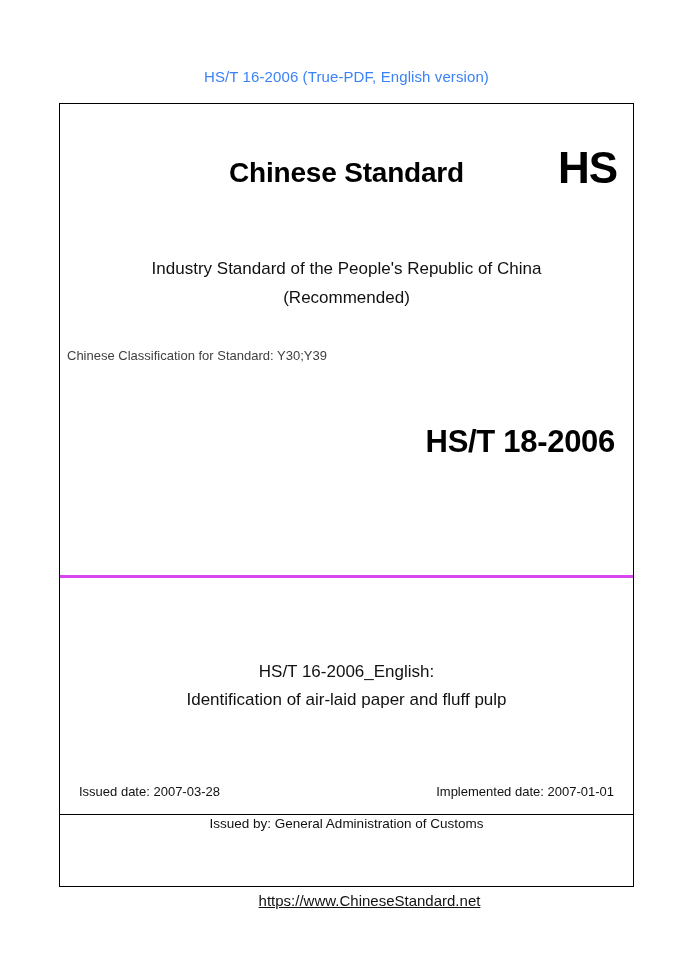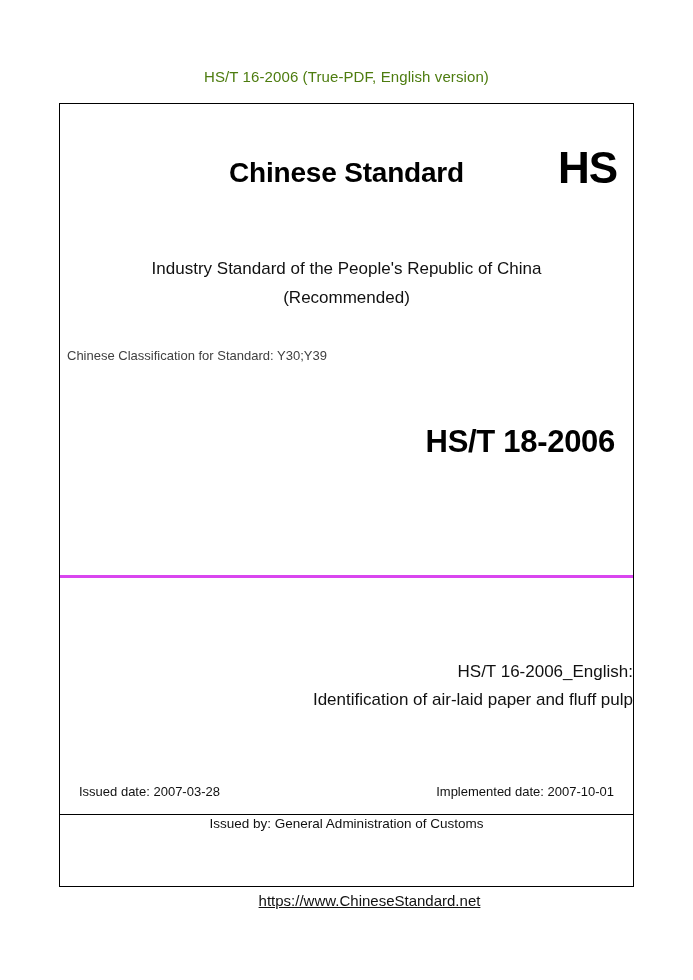--- a/index.html
+++ b/index.html
@@ -26,21 +26,21 @@
   }
 
   
   .doc-header {
     position: absolute;
     left: 0;
     top: 68px;
     width: 693px;
     text-align: center;
     font-size: 15px;
-    color: #4d7c0f;
+    color: #3b82f6;
     letter-spacing: 0.1px;
   }
 
   
   .cover-frame {
     position: absolute;
     left: 59px;
     top: 103px;
     width: 575px;
     height: 784px;
@@ -127,21 +127,21 @@
     width: 100%;
     height: 236px;
     box-sizing: border-box;
   }
 
   .english-title {
     position: absolute;
     left: 0;
     top: 80px;
     width: 100%;
-    text-align: right;
+    text-align: center;
     font-size: 17px;
     line-height: 28px;
     color: #111111;
   }
 
   .dates-row {
     position: absolute;
     left: 0;
     right: 0;
     bottom: 12px;
@@ -230,21 +230,21 @@
 
     <div class="lower-section">
 
       <div class="english-title">
         <div>HS/T 16-2006_English:</div>
         <div>Identification of air-laid paper and fluff pulp</div>
       </div>
 
       <div class="dates-row">
         <div class="issued-date">Issued date: 2007-03-28</div>
-        <div class="implemented-date">Implemented date: 2007-10-01</div>
+        <div class="implemented-date">Implemented date: 2007-01-01</div>
       </div>
 
     </div>
 
     <div class="issuer-band">
       <div class="issuer-text">Issued by: General Administration of Customs</div>
     </div>
 
   </div>
 

